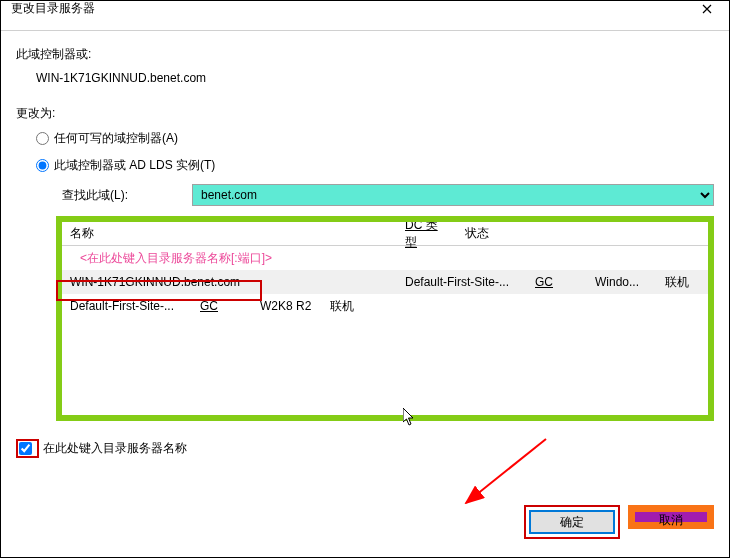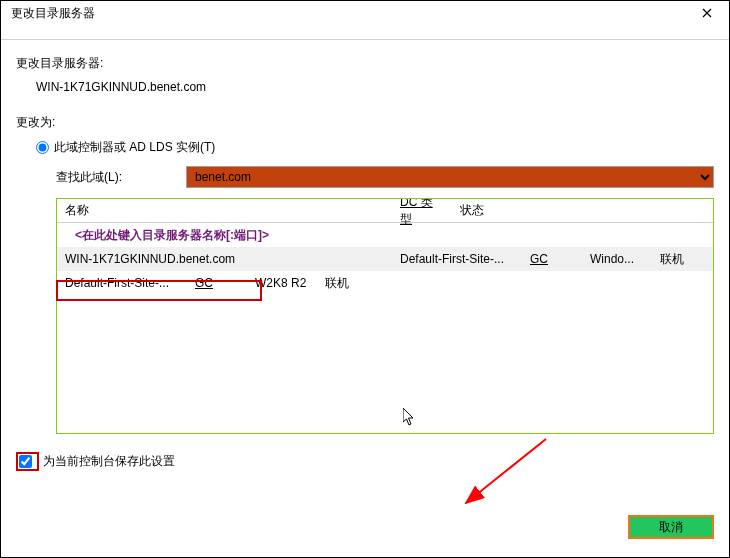--- a/index.html
+++ b/index.html
@@ -1,55 +1,55 @@
 <!DOCTYPE html>
 <html><head>
   <meta charset="utf-8">
   <style>
     * { box-sizing: border-box; margin: 0; padding: 0; font-family: "Microsoft YaHei", "Segoe UI", Tahoma, sans-serif; font-size: 12px; }
     body { background: #fff; width: 730px; height: 558px; border: 1px solid #000; position: relative; }
     
-    .titlebar { height: 39px; display: flex; align-items: center; justify-content: space-between; padding: 0 0 14px 10px; border-bottom: 1px solid #d0d0d0; gap: 16px; }
+    .titlebar { height: 30px; display: flex; align-items: center; justify-content: space-between; padding: 0 0 14px 10px; border-bottom: 1px solid #d0d0d0; gap: 16px; }
     .titlebar-title { font-size: 12px; }
     .close-btn { width: 45px; height: 30px; display: flex; align-items: center; justify-content: center; cursor: pointer; }
     
     .content { padding: 15px 15px 15px 15px; }
     
     .label { margin-bottom: 8px; }
     .indent1 { margin-left: 20px; }
     
     .current-server { margin-bottom: 20px; }
     
     .radio-row { display: flex; align-items: center; margin-bottom: 10px; margin-left: 20px; }
     .radio-row input[type="radio"] { margin-right: 5px; }
     
     .search-row { display: flex; align-items: center; margin-left: 40px; margin-top: 8px; margin-bottom: 10px; }
-    .search-row .slabel { width: 130px; }
-    .search-row select { flex: 1; height: 22px; border: 1px solid #a0a0a0; background: #c2410c; padding: 0 4px; font-size: 12px; }
+    .search-row .slabel { width: 130px; margin-left: 6px; }
+    .search-row select { flex: 1; height: 22px; border: 1px solid #a0a0a0; background: #5eead4; padding: 0 4px; font-size: 12px; }
     
-    .table-wrap { margin-left: 40px; border: 1px solid #84cc16; height: 236px; background: #fff; overflow: hidden; }
+    .table-wrap { margin-left: 40px; border: 6px solid #84cc16; height: 205px; background: #fff; overflow: hidden; }
     .thead { display: flex; border-bottom: 1px solid #d0d0d0; background: #fff; height: 24px; align-items: center; }
     .th { padding: 4px 8px; font-size: 12px; }
     .col-name { width: 335px; }
     .col-site { width: 130px; }
     .col-dctype { width: 60px; text-decoration: underline; }
     .col-dcver { width: 70px; }
     .col-status { width: 50px; }
     
     .trow { display: flex; align-items: center; height: 24px; }
     .td { padding: 4px 8px; font-size: 12px; overflow: hidden; white-space: nowrap; text-overflow: ellipsis; }
-    .placeholder-row { color: #701a75; font-weight: bold; }
+    .placeholder-row { color: #ec4899; }
     .row-selected { background: #f0f0f0; }
     
     .checkbox-row { display: flex; align-items: center; margin-top: 18px; margin-bottom: 15px; }
     .checkbox-row input[type="checkbox"] { margin-right: 4px; }
     .check-highlight { border: 2px solid #c00; padding: 1px; display: inline-flex; align-items: center; justify-content: center; }
     
     .button-row { position: absolute; bottom: 18px; right: 15px; display: flex; gap: 8px; }
-    .btn { width: 86px; height: 24px; background: #22c55e; border: 2px solid #f97316; cursor: pointer; font-size: 12px; }
+    .btn { width: 86px; height: 24px; background: #a21caf; border: 7px solid #f97316; cursor: pointer; font-size: 12px; }
     .btn-default { border: 2px solid #0078d7; background: #e1e1e1; }
     .btn-highlight-wrap { border: 2px solid #c00; padding: 3px; display: inline-block; }
     
     .arrow-svg { position: absolute; pointer-events: none; }
     
     .cursor-arrow { position: absolute; left: 402px; top: 407px; pointer-events: none; }
     
     .selected-row-highlight { position: absolute; border: 2px solid #c00; pointer-events: none; }
   </style>
 </head>
@@ -58,25 +58,29 @@
 <div class="titlebar">
   <span class="titlebar-title">更改目录服务器</span>
   <div class="close-btn">
     <svg width="10" height="10" viewBox="0 0 10 10">
         <path d="M1 1 L9 9 M9 1 L1 9" stroke="#000" stroke-width="1.2"></path>
       </svg>
   </div>
 </div>
 
 <div class="content">
-  <div class="label">更改目录服务器:</div>
+  <div class="label">此域控制器或:</div>
   <div class="indent1 current-server">WIN-1K71GKINNUD.benet.com</div>
 
   <div class="label">更改为:</div>
 
+  <label class="radio-row">
+    <input type="radio" name="dcopt" style="">
+    <span>任何可写的域控制器(A)</span>
+  </label>
 
   <label class="radio-row">
     <input type="radio" name="dcopt" checked="" style="">
     <span>此域控制器或 AD LDS 实例(T)</span>
   </label>
 
   <div class="search-row">
     <span class="slabel">查找此域(L):</span>
     <select>
       <option>benet.com</option>
@@ -104,25 +108,28 @@
       <div class="td col-dctype">GC</div>
       <div class="td col-dcver">W2K8 R2</div>
       <div class="td col-status">联机</div>
     </div>
   </div>
 
   <div class="checkbox-row">
     <span class="check-highlight">
       <input type="checkbox" checked="" style="">
     </span>
-    <span style="margin-left:4px">为当前控制台保存此设置</span>
+    <span style="margin-left:4px">在此处键入目录服务器名称</span>
   </div>
 </div>
 
 <div class="button-row">
+  <span class="btn-highlight-wrap">
+    <button class="btn btn-default">确定</button>
+  </span>
   <button class="btn">取消</button>
 </div>
 
 <div class="selected-row-highlight" style="left:55px; top:279px; width:206px; height:21px;"></div>
 
 <svg class="arrow-svg" style="left:440px; top:430px;" width="120" height="90">
   <defs>
     <marker id="ah" markerWidth="10" markerHeight="8" refX="9" refY="4" orient="auto">
       <polygon points="0 0, 10 4, 0 8" fill="#f00"></polygon>
     </marker>

